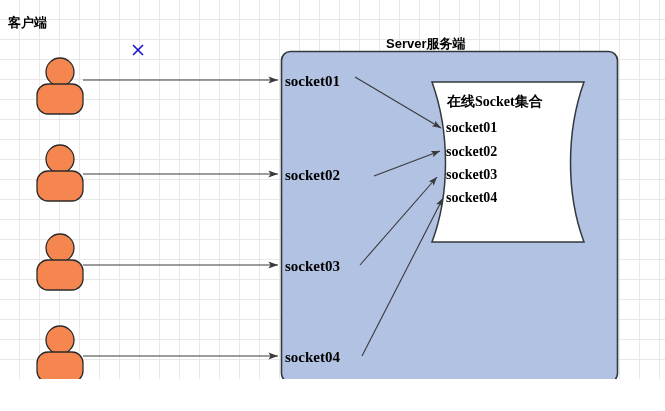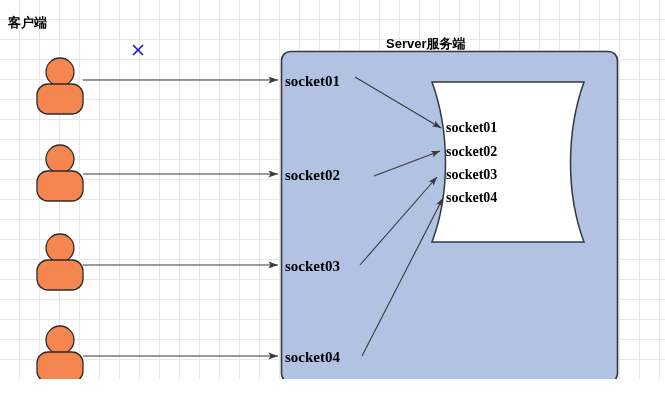--- a/index.html
+++ b/index.html
@@ -108,19 +108,20 @@
 
   <div class="lbl title-lbl" style="left:8px; top:14px;">客户端</div>
 
   <div class="lbl title-lbl" style="left:386px; top:26px;margin-top:9px;">Server服务端</div>
 
   <div class="lbl socket-lbl" style="left:285px; top:73px;">socket01</div>
   <div class="lbl socket-lbl" style="left:285px; top:167px;">socket02</div>
   <div class="lbl socket-lbl" style="left:285px; top:258px;">socket03</div>
   <div class="lbl socket-lbl" style="left:285px; top:349px;">socket04</div>
 
+  <div class="lbl set-title" style="left:447px; top:93px;">在线Socket集合</div>
 
   <div class="lbl set-item" style="left:446px; top:120px;">socket01</div>
   <div class="lbl set-item" style="left:446px; top:144px;">socket02</div>
   <div class="lbl set-item" style="left:446px; top:167px;">socket03</div>
   <div class="lbl set-item" style="left:446px; top:190px;">socket04</div>
 
 </div>
 
 </body></html>

